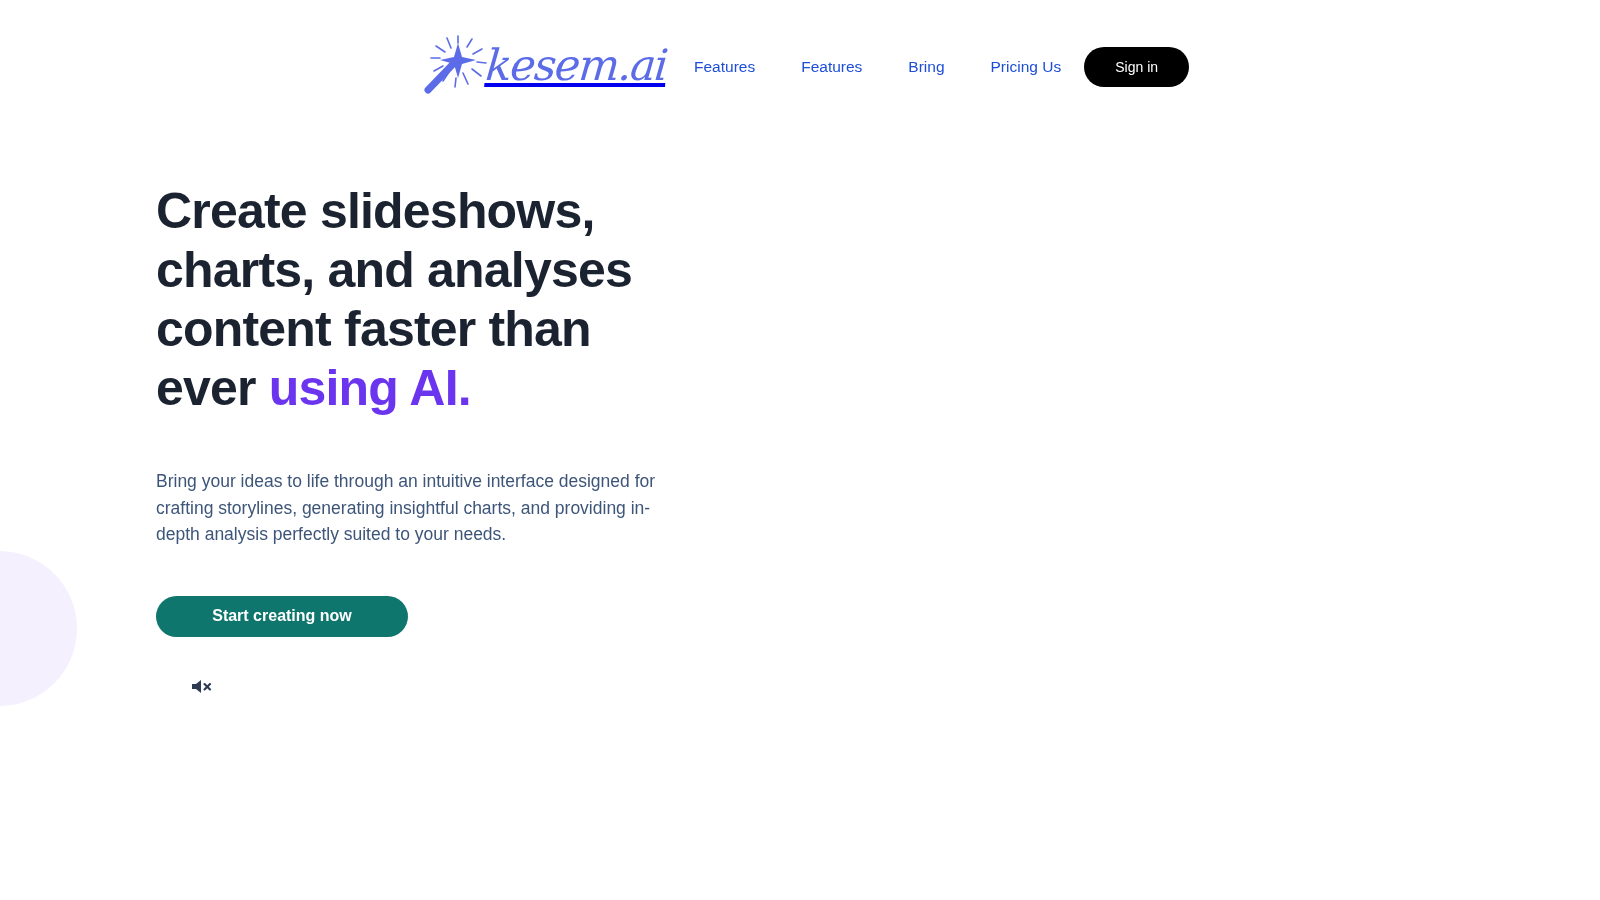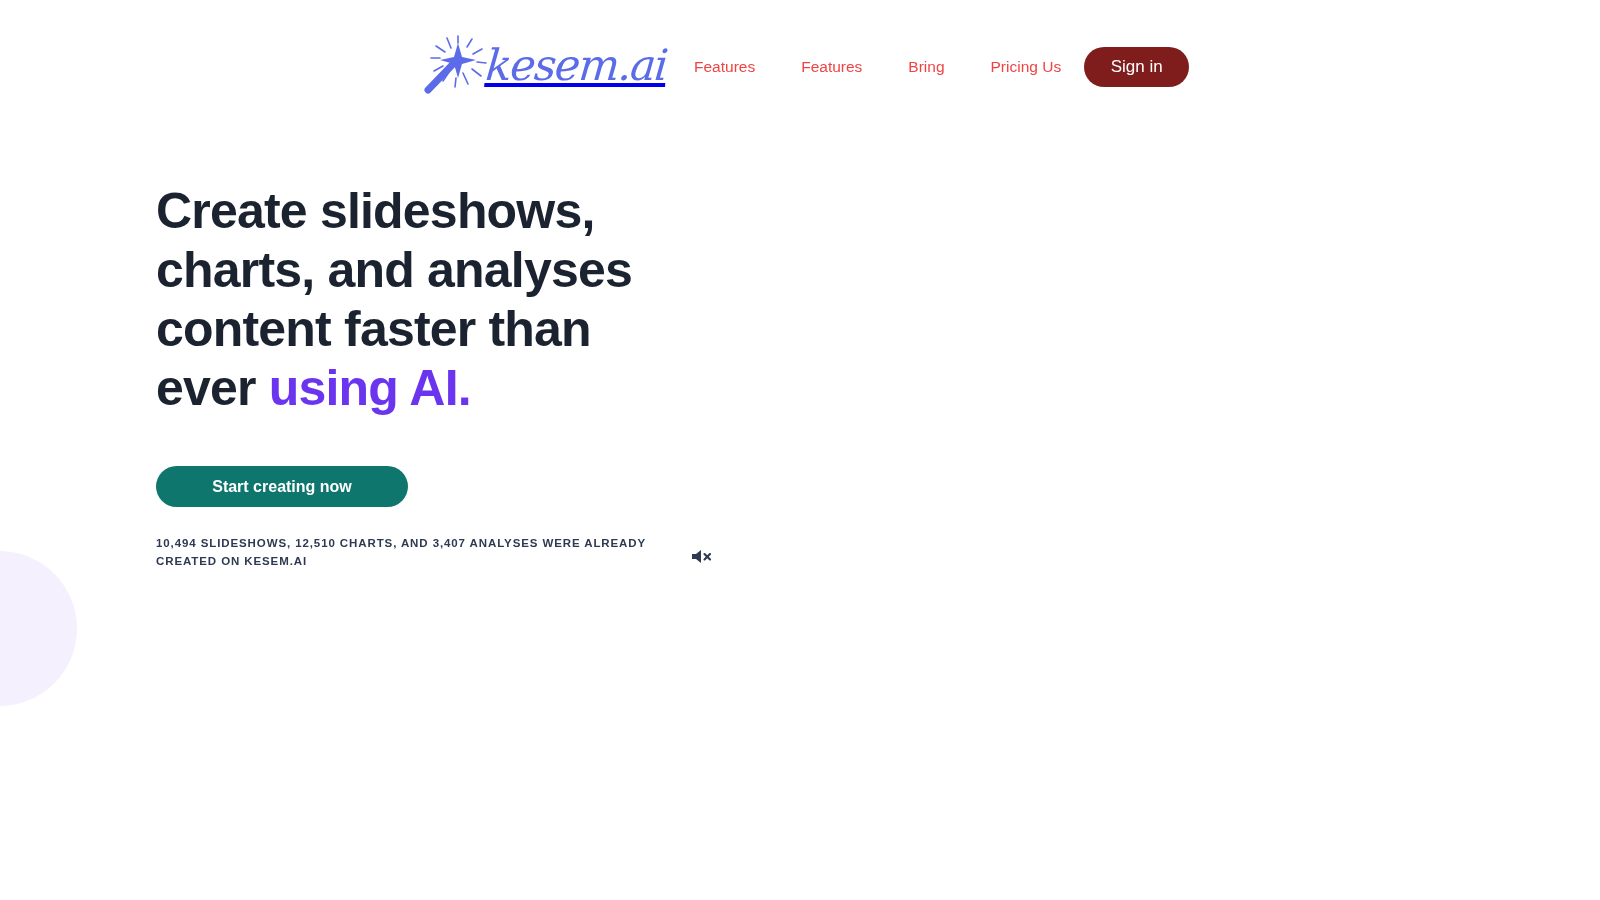--- a/index.html
+++ b/index.html
@@ -41,36 +41,36 @@
     transform:skewX(-5deg);
     white-space:nowrap;
   }
 
   .nav {
     position:absolute; left:694px; top:47px;
     display:flex; align-items:center; gap:0px;
   }
   .nav-link {
     font-size:15.5px;
-    color:#ef4444;
+    color:#1d4ed8;
     text-decoration:none;
     white-space:nowrap;
     line-height:36px;
   }
   .nav-gap-1 { width:46px; }
   .nav-gap-2 { width:46px; }
   .nav-gap-3 { width:46px; }
   .nav-gap-4 { width:23px; }
 
   .signin-btn {
     display:inline-flex; align-items:center; justify-content:center;
     width:105px; height:40px;
-    background:#7f1d1d;
+    background:#000000;
     color:#ffffff;
-    font-size:17px;
+    font-size:14px;
     border:none; border-radius:20px;
     cursor:pointer;
     white-space:nowrap;
   }
 
   
   .hero { position:absolute; left:156px; top:182px; width:620px; }
 
   .headline {
     font-size:50px;
@@ -168,25 +168,25 @@
       <a class="nav-link" href="#">Pricing Us</a>
       <span class="nav-gap-4"></span>
       <button class="signin-btn">Sign in</button>
     </nav>
   </div>
 
   <div class="hero">
 
     <h1 class="headline"><span>Create slideshows, charts, and analyses content faster than ever </span><span class="accent">using AI.</span></h1>
 
+    <p class="subtext">Bring your ideas to life through an intuitive interface designed for crafting storylines, generating insightful charts, and providing in-depth analysis perfectly suited to your needs.</p>
 
     <button class="cta-btn">Start creating now</button>
 
     <div class="stats-row">
-      <div class="stats-text">10,494 SLIDESHOWS, 12,510 CHARTS, AND 3,407 ANALYSES WERE ALREADY CREATED ON KESEM.AI</div>
       <button class="mute-btn">
         <svg width="22" height="17" viewBox="0 0 22 17">
           <path d="M2 6 L6 6 L11 2 L11 15 L6 11 L2 11 Z" fill="#2c3a52"></path>
           <g stroke="#2c3a52" stroke-width="2.1" stroke-linecap="round">
             <line x1="14.5" y1="6" x2="20" y2="11.5"></line>
             <line x1="20" y1="6" x2="14.5" y2="11.5"></line>
           </g>
         </svg>
       </button>
     </div>

